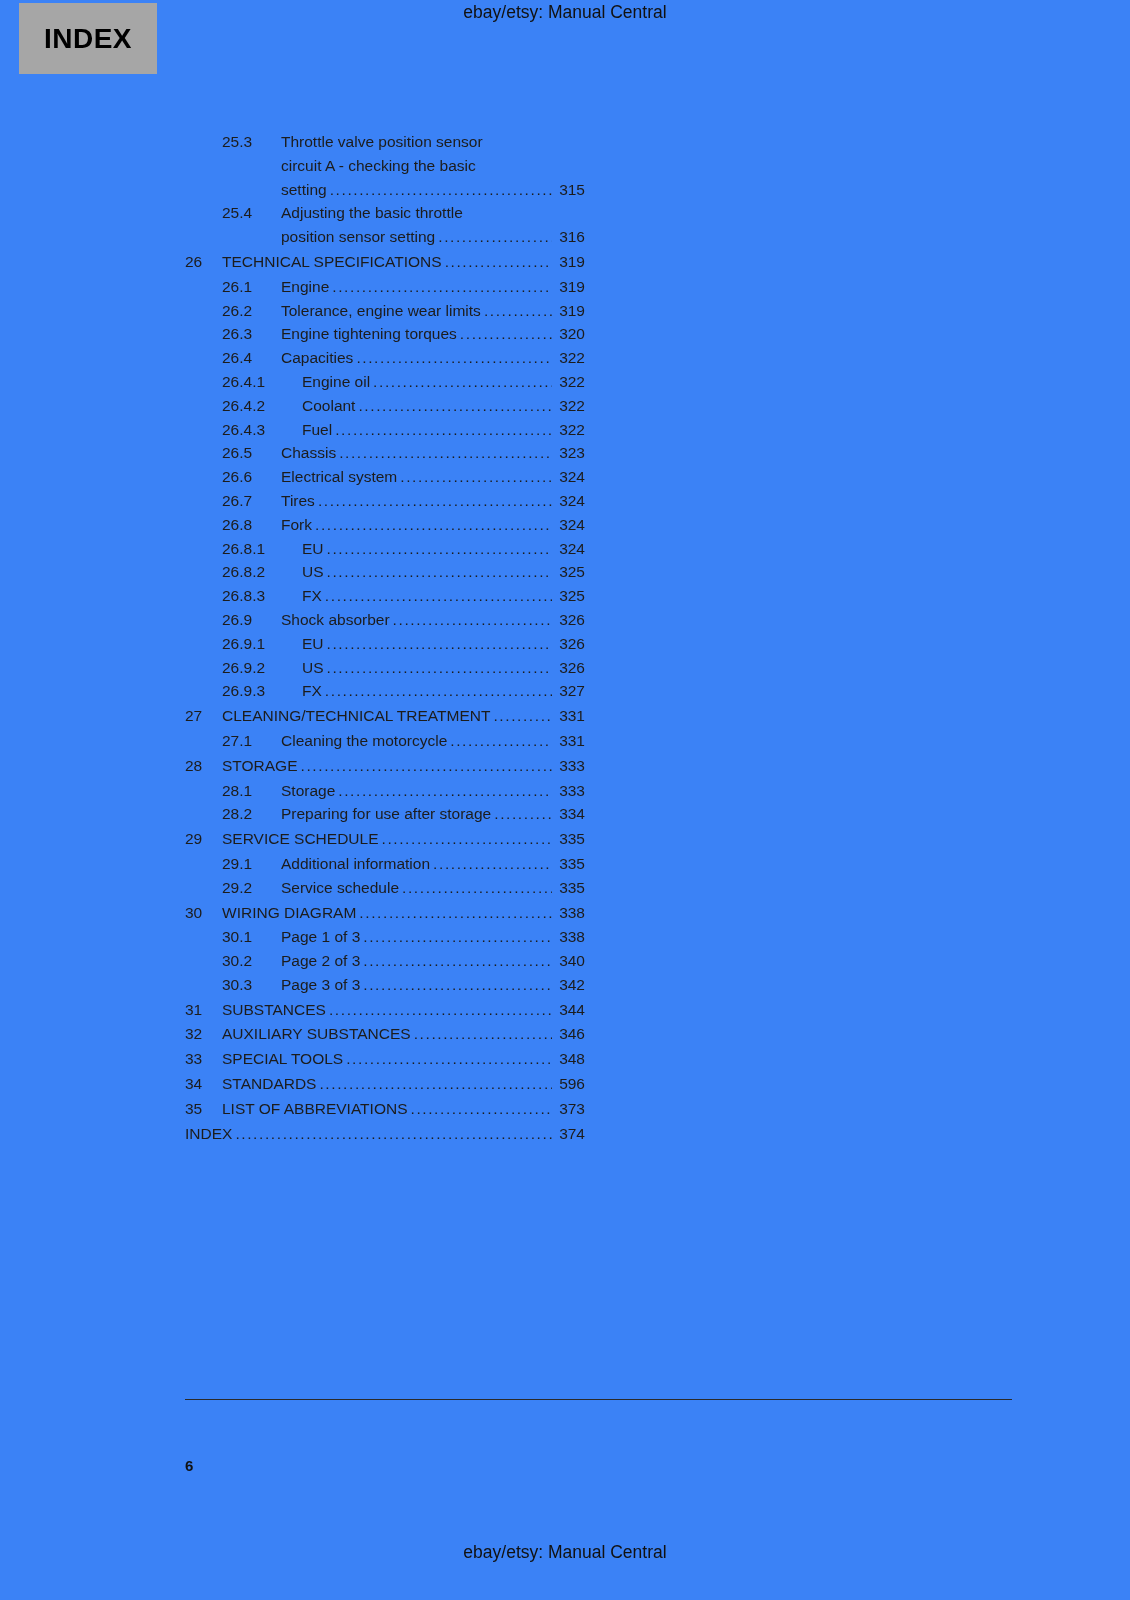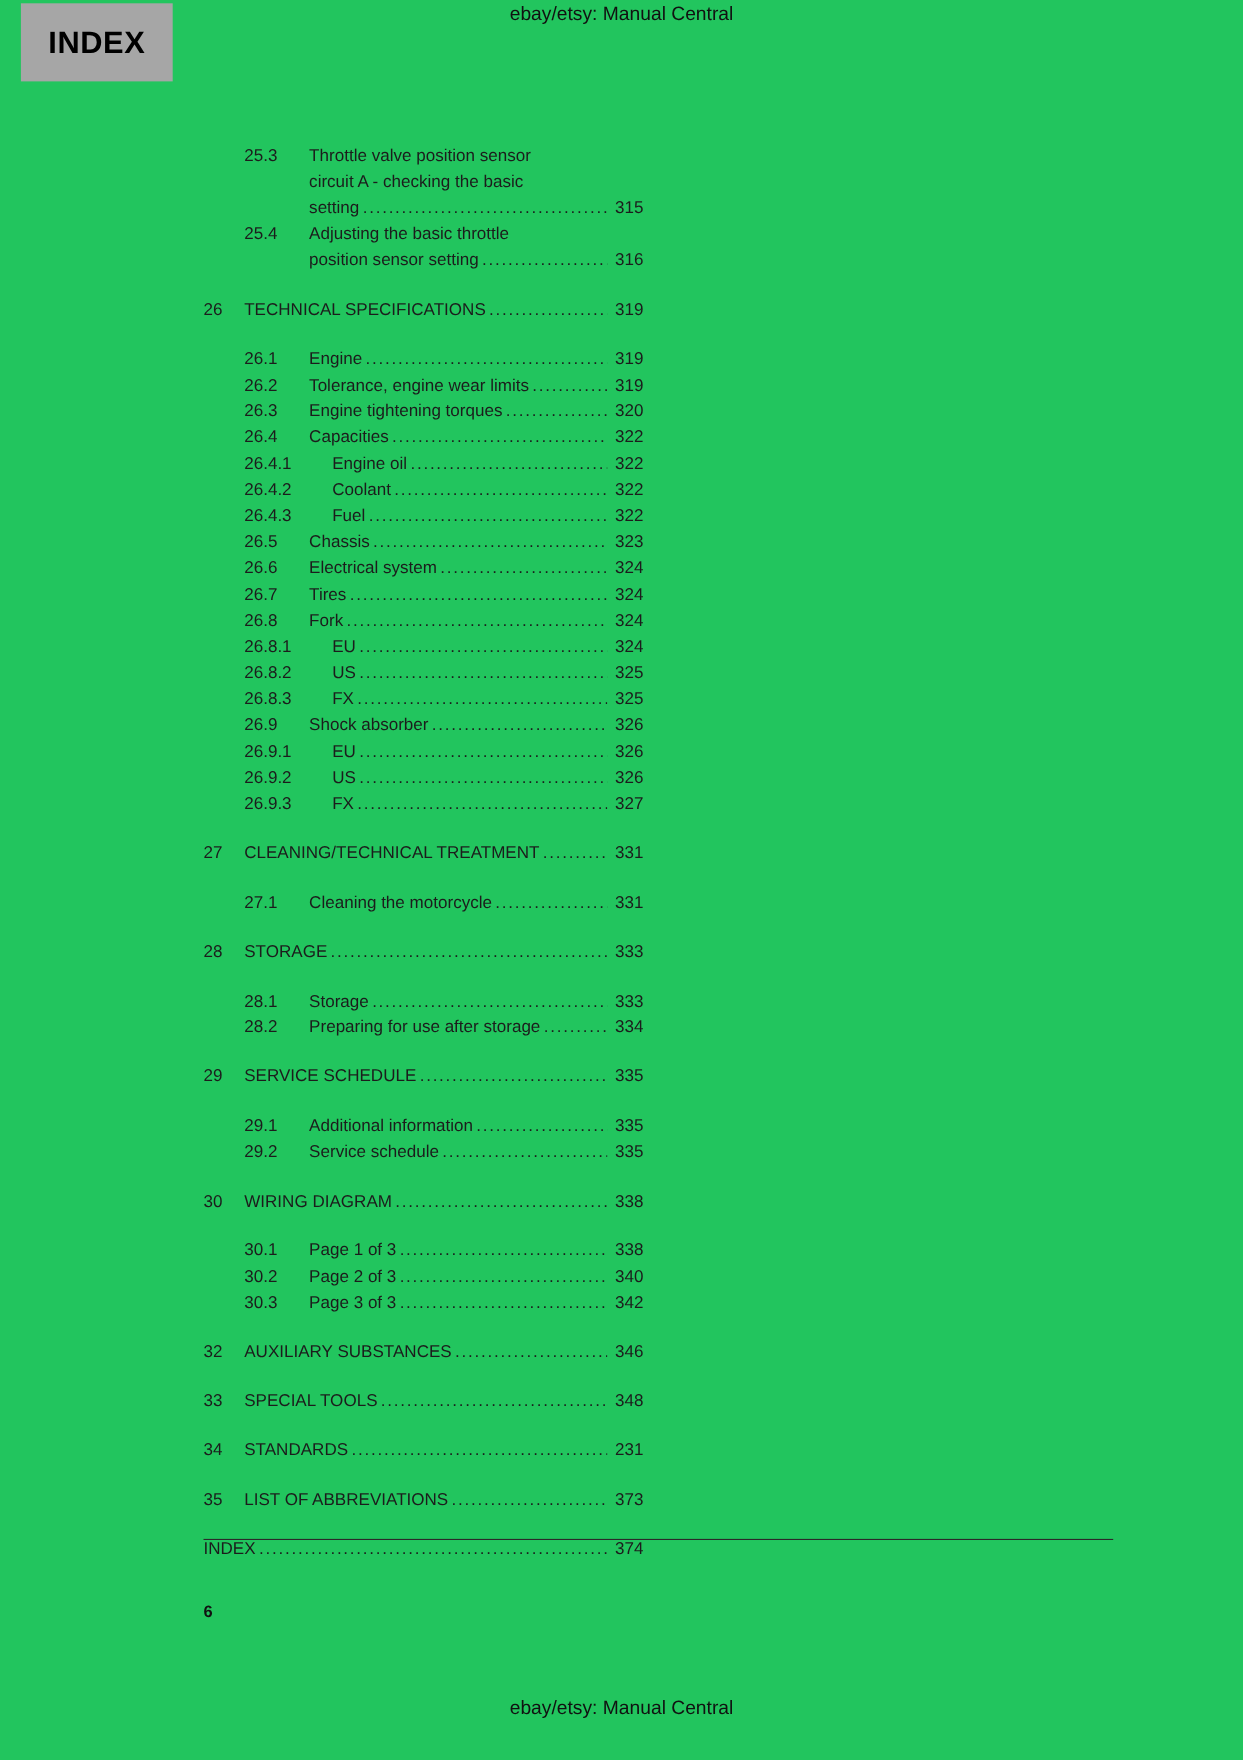--- a/index.html
+++ b/index.html
@@ -4,21 +4,21 @@
 <style>
   html, body {
     margin: 0;
     padding: 0;
     background: #ffffff;
   }
   .page {
     position: relative;
     width: 1130px;
     height: 1600px;
-    background: #22c55e;
+    background: #3b82f6;
     font-family: "Liberation Sans", sans-serif;
     color: #1c1c1c;
     overflow: hidden;
     text-decoration: underline;
   }
   .header-title {
     position: absolute;
     top: 0px;
     left: 0;
     width: 100%;
@@ -51,21 +51,21 @@
     width: 400px;
     font-size: 15.5px;
     line-height: 23.8px;
     color: #1c1c1c;
   }
   .toc-row {
     display: flex;
     align-items: flex-start;
     justify-content: space-between;
   }
-  .toc-row.level-1 { margin: 21px 0; }
+  .toc-row.level-1 { margin: 1px 0; }
   .toc-row.level-2, .toc-row.level-3 { padding-left: 37px; }
   .toc-num { flex: 0 0 auto; }
   .toc-row.level-1 .toc-num { width: 37px; }
   .toc-row.level-2 .toc-num { width: 59px; }
   .toc-row.level-3 .toc-num { width: 80px; }
   .toc-body {
     flex: 1 1 auto;
     min-width: 0;
   }
   .toc-line { display: block; }
@@ -491,20 +491,30 @@
     <span class="toc-num">30.3</span>
     <span class="toc-body">
           <span class="toc-line last">
             <span class="line-text">Page 3 of 3</span>
             <span class="leader"></span>
           </span>
         </span>
     <span class="toc-page">342</span>
   </div>
 
+  <div class="toc-row level-1">
+    <span class="toc-num">31</span>
+    <span class="toc-body">
+          <span class="toc-line last">
+            <span class="line-text">SUBSTANCES</span>
+            <span class="leader"></span>
+          </span>
+        </span>
+    <span class="toc-page">344</span>
+  </div>
 
   <div class="toc-row level-1">
     <span class="toc-num">32</span>
     <span class="toc-body">
           <span class="toc-line last">
             <span class="line-text">AUXILIARY SUBSTANCES</span>
             <span class="leader"></span>
           </span>
         </span>
     <span class="toc-page">346</span>
@@ -522,21 +532,21 @@
   </div>
 
   <div class="toc-row level-1">
     <span class="toc-num">34</span>
     <span class="toc-body">
           <span class="toc-line last">
             <span class="line-text">STANDARDS</span>
             <span class="leader"></span>
           </span>
         </span>
-    <span class="toc-page">231</span>
+    <span class="toc-page">596</span>
   </div>
 
   <div class="toc-row level-1">
     <span class="toc-num">35</span>
     <span class="toc-body">
           <span class="toc-line last">
             <span class="line-text">LIST OF ABBREVIATIONS</span>
             <span class="leader"></span>
           </span>
         </span>

